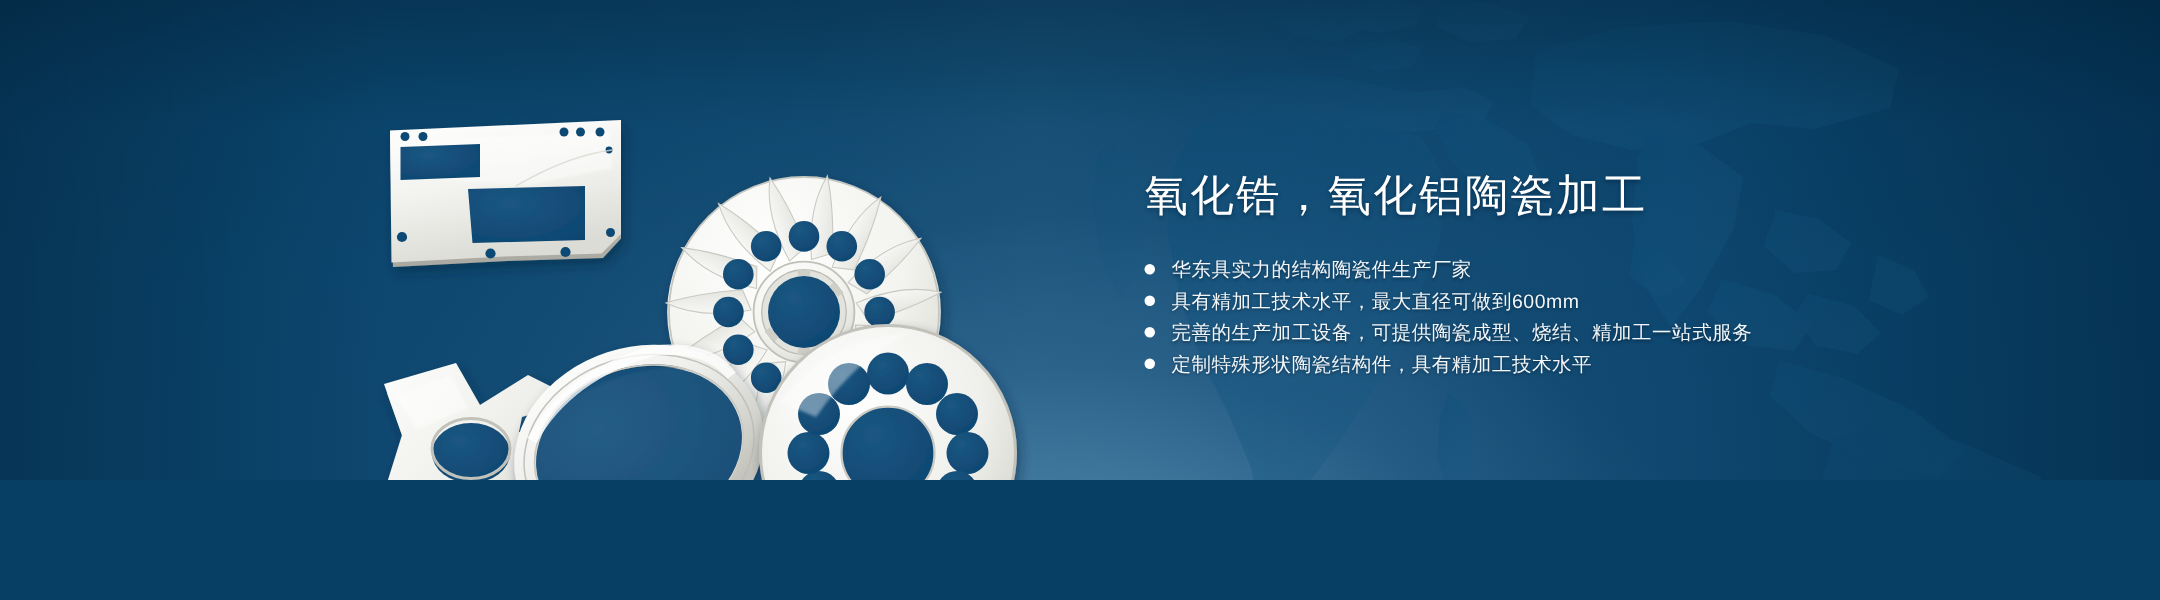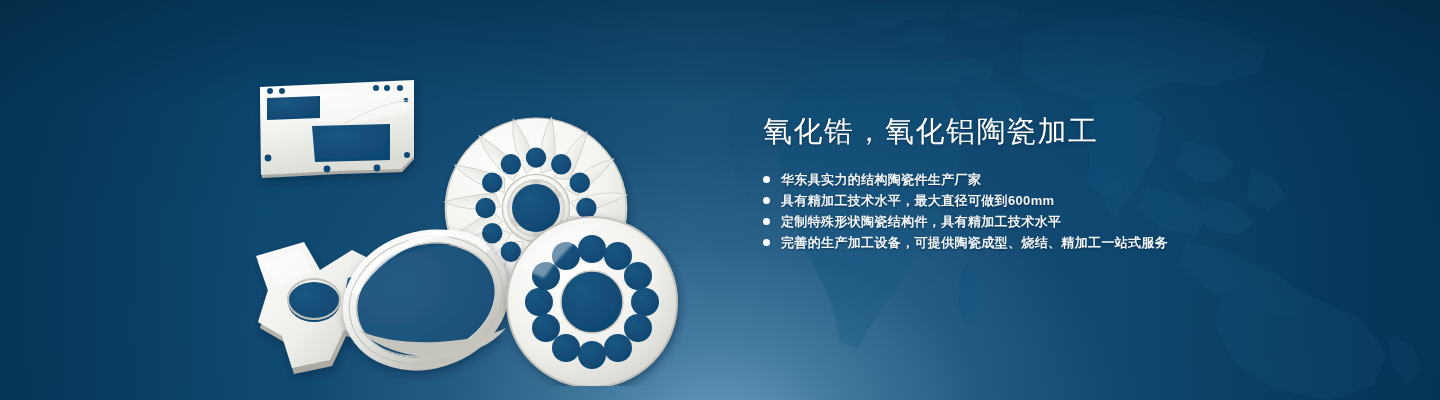--- a/index.html
+++ b/index.html
@@ -5,21 +5,21 @@
   * { margin:0; padding:0; box-sizing:border-box; }
   html,body { width:1440px; height:400px; overflow:hidden; }
   body {
     font-family:"Liberation Sans","DejaVu Sans",sans-serif;
     background:#063f63;
   }
 
   #banner {
     position:relative;
     width:1440px;
-    height:400px;
+    height:320px;
     overflow:hidden;
     background:#be185d;
   }
 
   
   .bg-base {
     position:absolute; inset:0;
     background:
       radial-gradient(ellipse 620px 420px at 720px 430px,
         rgba(118,168,200,0.85) 0%,
@@ -56,21 +56,20 @@
     white-space:nowrap;
     text-shadow:0 1px 3px rgba(0,20,40,.45);
   }
 
   .bullets { margin-top:19px; }
   .bullet-row {
     display:flex;
     align-items:center;
     height:21px;
     white-space:nowrap;
-    font-weight:bold;
   }
   .bullet-dot {
     width:7px; height:7px;
     border-radius:50%;
     background:#ffffff;
     margin-right:11px;
     flex:0 0 auto;
   }
   .bullet-text {
     color:#f2f6f9;
@@ -353,22 +352,22 @@
       <div class="bullet-row">
         <span class="bullet-dot"></span>
         <span class="bullet-text">华东具实力的结构陶瓷件生产厂家</span>
       </div>
       <div class="bullet-row">
         <span class="bullet-dot"></span>
         <span class="bullet-text">具有精加工技术水平，最大直径可做到600mm</span>
       </div>
       <div class="bullet-row">
         <span class="bullet-dot"></span>
-        <span class="bullet-text">定制特殊形状陶瓷结构件，具有精加工技术水平</span>
+        <span class="bullet-text">完善的生产加工设备，可提供陶瓷成型、烧结、精加工一站式服务</span>
       </div>
       <div class="bullet-row">
         <span class="bullet-dot"></span>
-        <span class="bullet-text">完善的生产加工设备，可提供陶瓷成型、烧结、精加工一站式服务</span>
+        <span class="bullet-text">定制特殊形状陶瓷结构件，具有精加工技术水平</span>
       </div>
     </div>
   </div>
 
 </div>
 
 </body></html>

